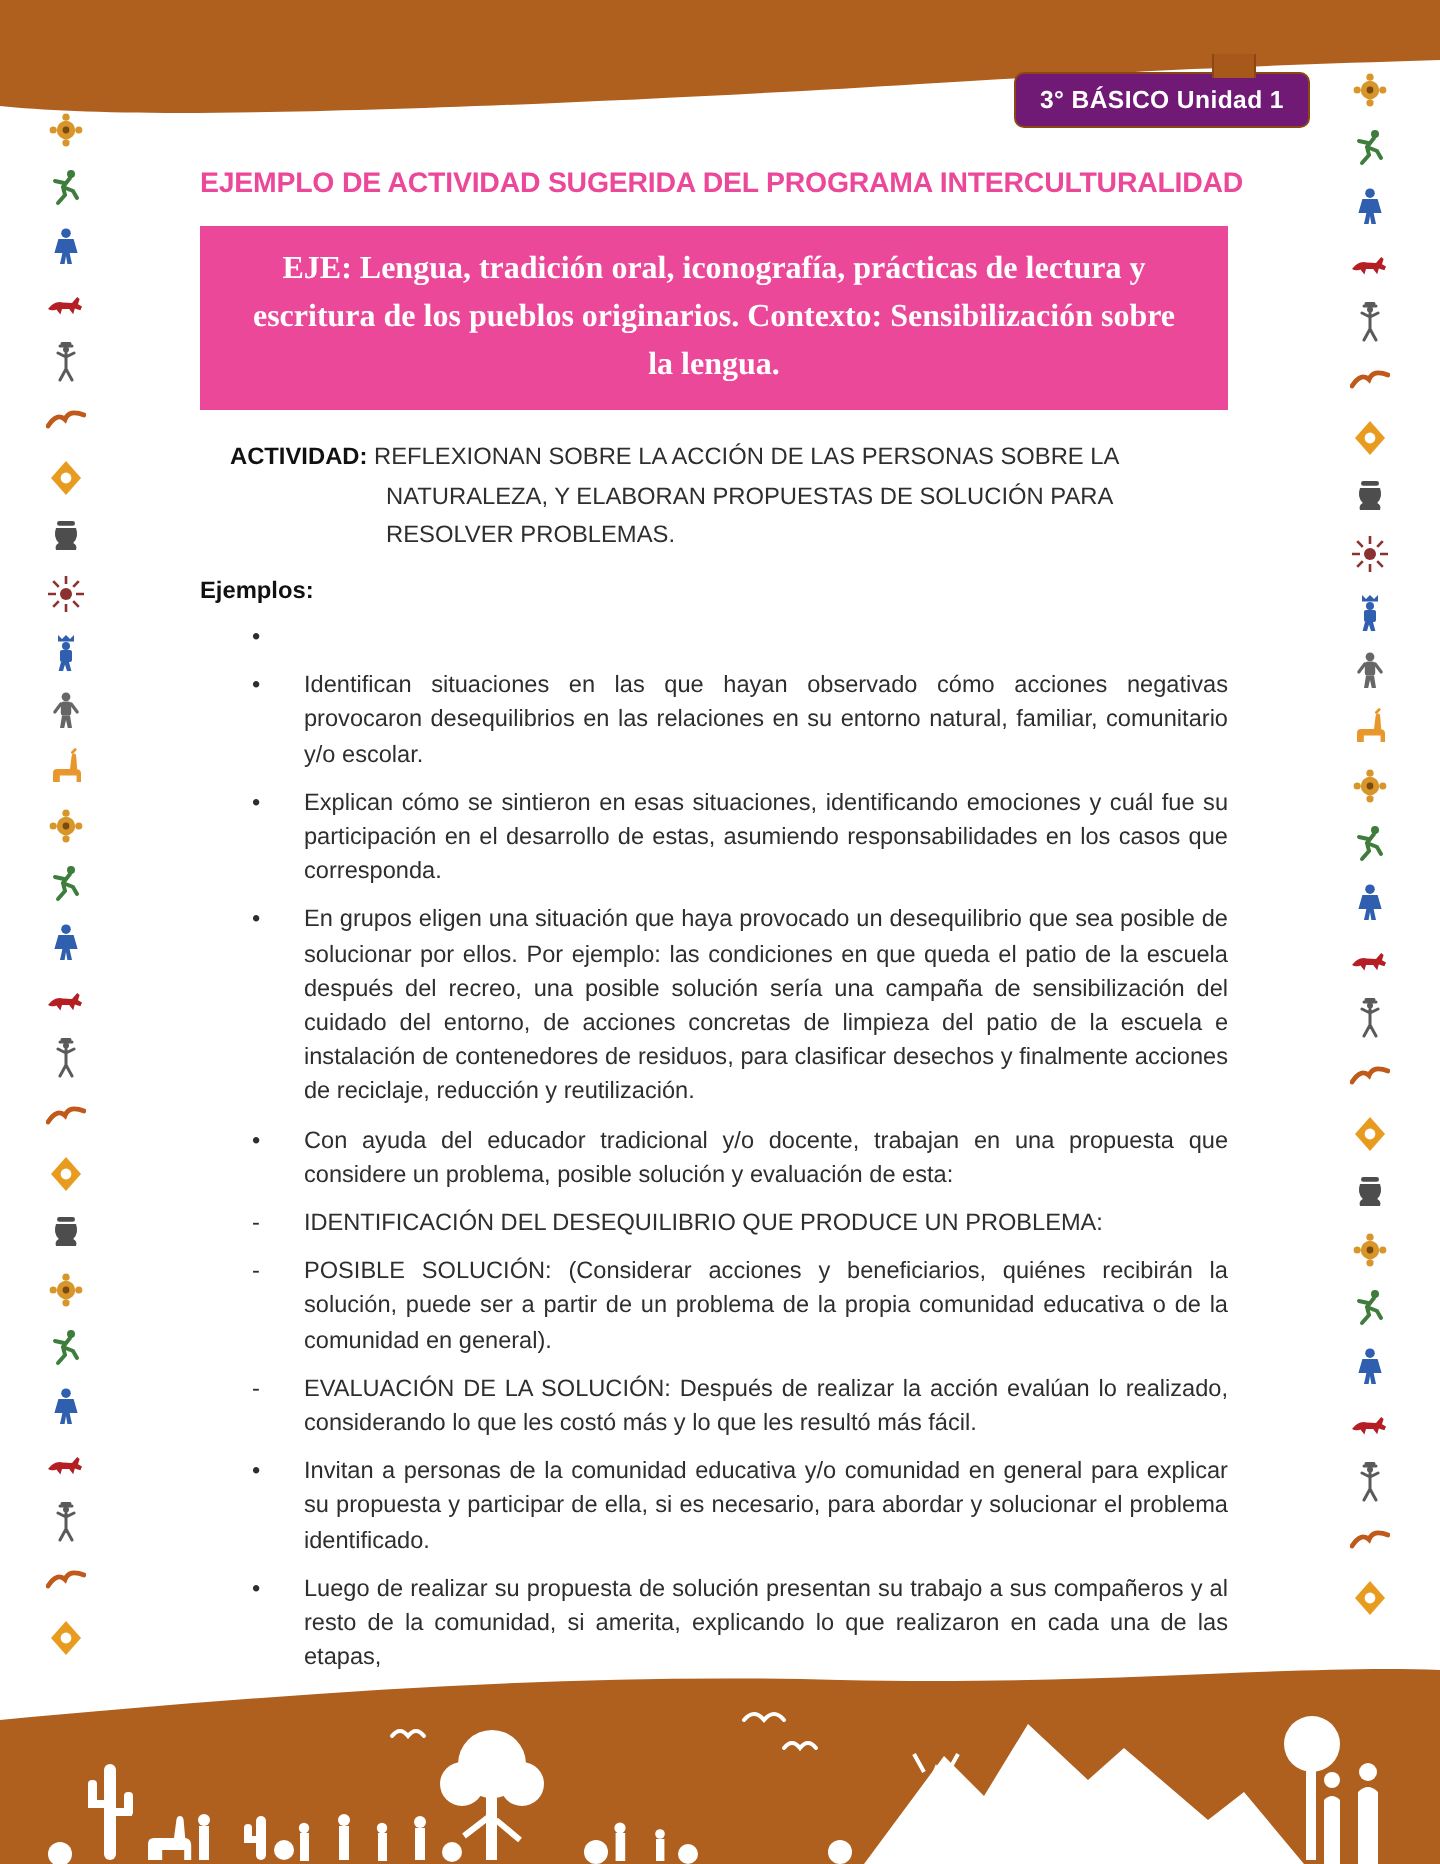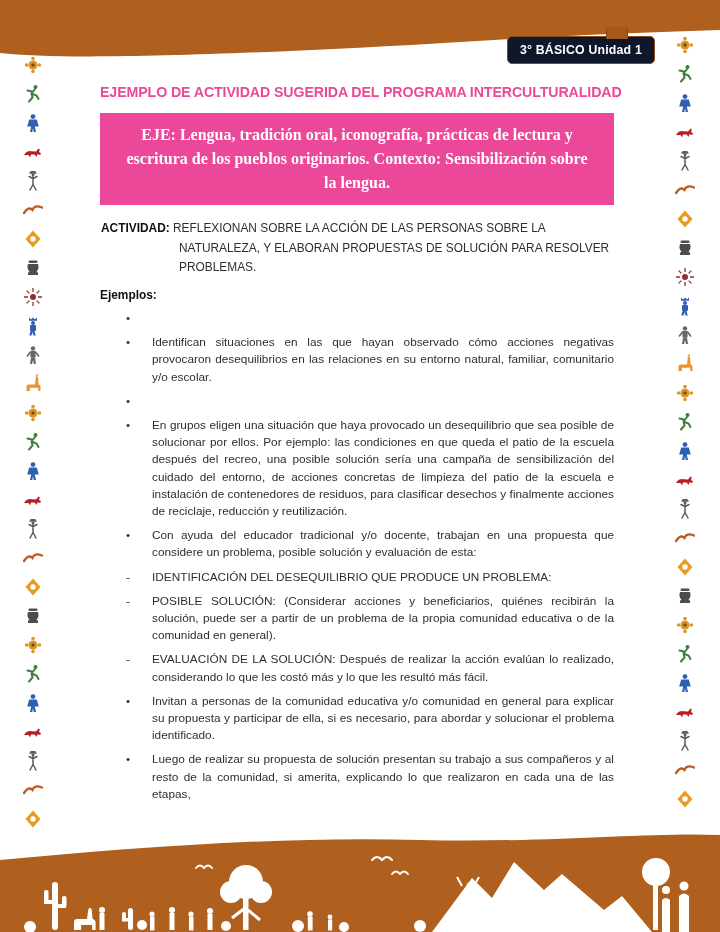--- a/index.html
+++ b/index.html
@@ -2,38 +2,38 @@
 <html><head>
 <meta charset="utf-8">
 <style>
   html,body{margin:0;padding:0;background:#e9e9e9;}
   .page{position:relative;width:720px;height:932px;background:#ffffff;overflow:hidden;
         font-family:"Liberation Sans", sans-serif;color:#3a3a3a;margin:0 auto;}
   
   .top-wave{position:absolute;left:0;top:0;width:720px;height:60px;display:block;z-index:2;}
   
   .badge{position:absolute;left:507px;top:36px;height:26px;z-index:3;
-         background:#0f172a;border:1px solid #8d4715;border-radius:5px;
+         background:#701a75;border:1px solid #8d4715;border-radius:5px;
          color:#ffffff;font-size:12.3px;font-weight:bold;letter-spacing:.2px;
          padding:0 12px;line-height:26px;white-space:nowrap;}
   .badge::before{content:"";position:absolute;top:-10px;right:26px;width:20px;height:12px;
          background:#a7591c;border-left:1px solid #8d4715;border-right:1px solid #8d4715;}
   
   .side-col{position:absolute;display:flex;flex-direction:column;gap:9px;align-items:center;z-index:1;}
   .side-col.left{left:23px;top:55px;}
   .side-col.right{left:675px;top:35px;}
   .side-col svg{width:20px;height:20px;display:block;}
   
   .content{position:absolute;left:100px;top:84px;width:514px;z-index:2;}
   .title{margin:0;font-size:14.2px;font-weight:bold;color:#ec4899;text-align:center;
          white-space:nowrap;letter-spacing:-0.1px;}
   .eje-box{margin-top:13px;background:#ec4899;color:#ffffff;text-align:center;
          font-family:"Liberation Serif", serif;font-weight:bold;font-size:16px;
          line-height:1.5;padding:10px 24px;}
-  .activity{margin:14px 0 0 1px;font-size:11.9px;line-height:1.65;color:#2e2e2e;
+  .activity{margin:14px 0 0 15px;font-size:11.9px;line-height:1.65;color:#2e2e2e;
          padding-left:78px;text-indent:-78px;}
   .activity b{color:#111;}
   .ejemplos{margin:10px 0 8px 0;font-size:11.9px;font-weight:bold;color:#111;}
   .list{margin:0;}
   .row{display:flex;margin:0 0 7px 0;padding-left:26px;}
   .row .marker{flex:0 0 26px;font-size:11.8px;line-height:17.2px;color:#2e2e2e;}
   .row .txt{flex:1;font-size:11.8px;line-height:17.2px;text-align:justify;color:#2e2e2e;}
   
   .footer{position:absolute;left:0;bottom:0;width:720px;height:108px;display:block;z-index:5;}
   .defs{position:absolute;width:0;height:0;overflow:hidden;}
@@ -305,20 +305,21 @@
     <div class="list">
       <div class="row">
           <span class="marker">•</span>
         </div>
       <div class="row">
           <span class="marker">•</span>
           <span class="txt">Identifican situaciones en las que hayan observado cómo acciones negativas provocaron desequilibrios en las relaciones en su entorno natural, familiar, comunitario y/o escolar.</span>
         </div>
       <div class="row">
           <span class="marker">•</span>
+          <span class="txt">Explican cómo se sintieron en esas situaciones, identificando emociones y cuál fue su participación en el desarrollo de estas, asumiendo responsabilidades en los casos que corresponda.</span>
         </div>
       <div class="row">
           <span class="marker">•</span>
           <span class="txt">En grupos eligen una situación que haya provocado un desequilibrio que sea posible de solucionar por ellos. Por ejemplo: las condiciones en que queda el patio de la escuela después del recreo, una posible solución sería una campaña de sensibilización del cuidado del entorno, de acciones concretas de limpieza del patio de la escuela e instalación de contenedores de residuos, para clasificar desechos y finalmente acciones de reciclaje, reducción y reutilización.</span>
         </div>
       <div class="row">
           <span class="marker">•</span>
           <span class="txt">Con ayuda del educador tradicional y/o docente, trabajan en una propuesta que considere un problema, posible solución y evaluación de esta:</span>
         </div>
       <div class="row">

